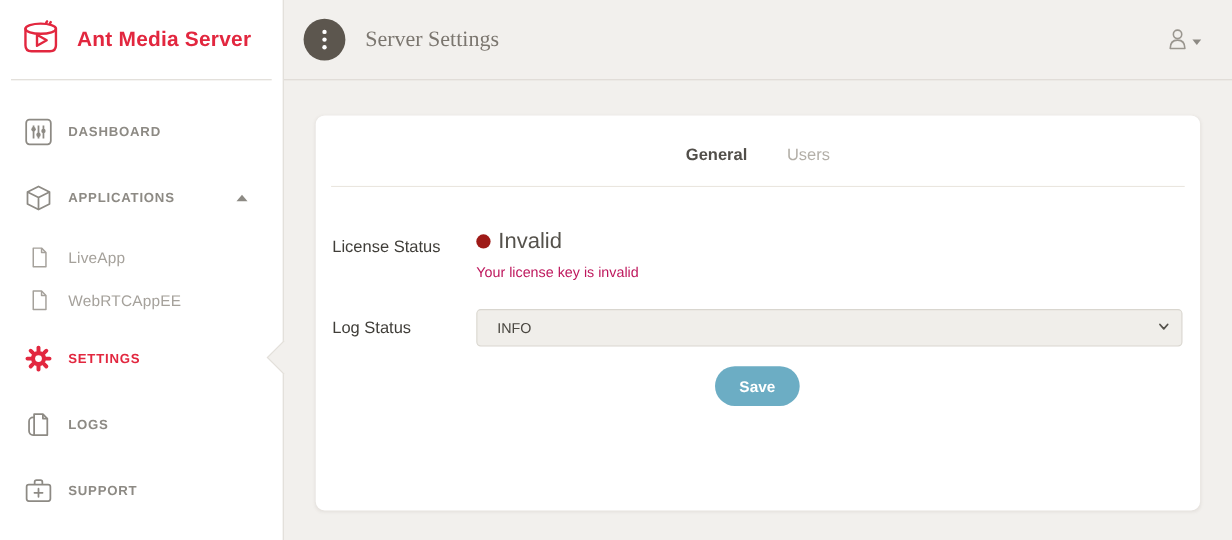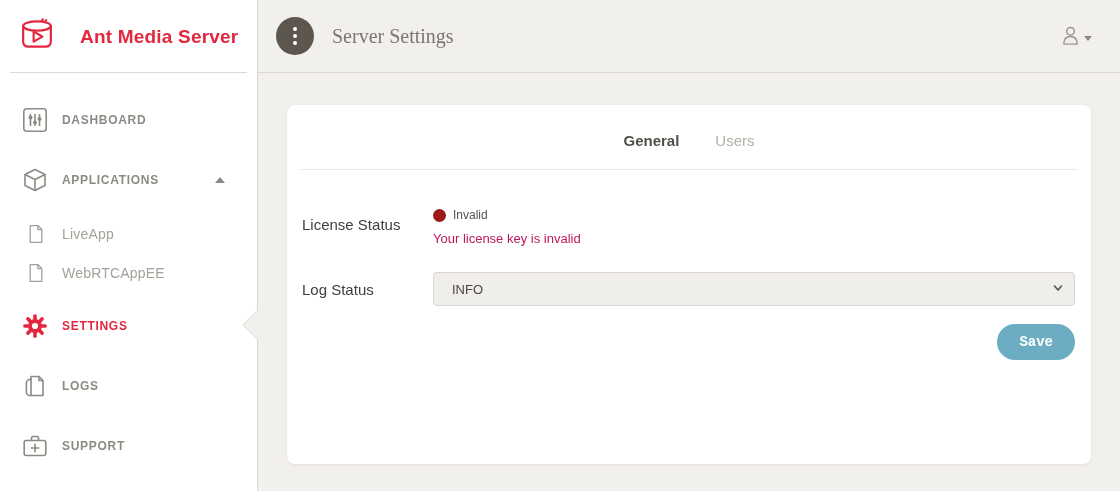--- a/index.html
+++ b/index.html
@@ -15,21 +15,21 @@
     --brand:#e2273f;
     --status-invalid:#9e1a17;
     --save:#6cadc4;
   }
 
   
   .sidebar{
     position:absolute; left:0; top:0; width:258px; height:491px;
     background:#ffffff; border-right:1px solid #dcd9d3; z-index:2;
   }
-  .logo-row{ display:flex; align-items:center; gap:22px; padding:16px 16px 14px 16px; height:72px; }
+  .logo-row{ display:flex; align-items:center; gap:12px; padding:16px 16px 14px 16px; height:72px; }
   .logo-row svg{ flex:0 0 auto; }
   .brand-name{ font-size:19px; font-weight:600; color:var(--brand,#e2273f); letter-spacing:.2px; }
   .logo-divider{ border:none; border-top:1px solid #dcd9d3; margin:0 10px; }
 
   .nav{ list-style:none; }
   .nav-item{
     display:flex; align-items:center; padding-left:22px; height:40px; cursor:pointer;
   }
   .nav-item .ic{ width:26px; display:flex; justify-content:center; }
   .nav-label{
@@ -84,42 +84,42 @@
   .tabs-divider{ border:none; border-top:1px solid #eae6df; margin:20px 14px 0 14px; }
 
   .form{ padding:38px 16px 0 15px; }
   .frow{ display:flex; align-items:flex-start; }
   .flabel{ width:131px; flex:0 0 131px; font-size:15px; font-weight:500; color:#403e39; line-height:19px; }
   .flabel .wrap{ display:inline-block; max-width:92px; }
   .fctrl{ flex:1; min-width:0; }
 
   .status-line{ display:flex; align-items:center; gap:7px; }
   .status-dot{ width:13px; height:13px; border-radius:50%; background:var(--status-invalid,#9e1a17); }
-  .status-text{ font-size:12px; color:#55524c; }
+  .status-text{ font-size:20px; color:#55524c; }
   .status-msg{ font-size:13px; color:#be185d; margin-top:9px; }
 
   .row-license{ margin-bottom:26px; } .row-license .flabel{ padding-top:7px; }
   .row-submit{ margin-bottom:37px; } .row-submit .flabel{ padding-top:2px; }
   .row-log{ align-items:center; }
 
   .license-input{
     width:100%; height:38px; background:#f3f1ed; border:1px solid #e8e5de; border-radius:4px;
     padding:0 18px; font-family:inherit; font-size:14px; color:#55524c;
   }
   .license-input::placeholder{ color:#c8c4bd; }
 
   .select-wrap{ position:relative; }
   .log-select{
     width:100%; height:34px; background:#f0eeea; border:1px solid #d9d6cf; border-radius:4px;
     padding:0 30px 0 18px; font-family:inherit; font-size:13px; color:#4a4741;
     appearance:none; -webkit-appearance:none; -moz-appearance:none; cursor:pointer;
   }
   .select-chevron{ position:absolute; right:11px; top:10px; pointer-events:none; display:block; }
 
-  .save-row{ display:flex; justify-content:flex-end; margin-top:18px;font-family:Liberation Mono, monospace; }
+  .save-row{ display:flex; justify-content:center; margin-top:18px; }
   .save-btn{
     background:var(--save,#6cadc4); color:#ffffff; border:none; border-radius:18px;
     height:36px; padding:0 22px; font-family:inherit; font-size:14px; font-weight:700; cursor:pointer;
   }
 </style>
 </head>
 <body>
 
 <aside class="sidebar">
   <div class="logo-row">

